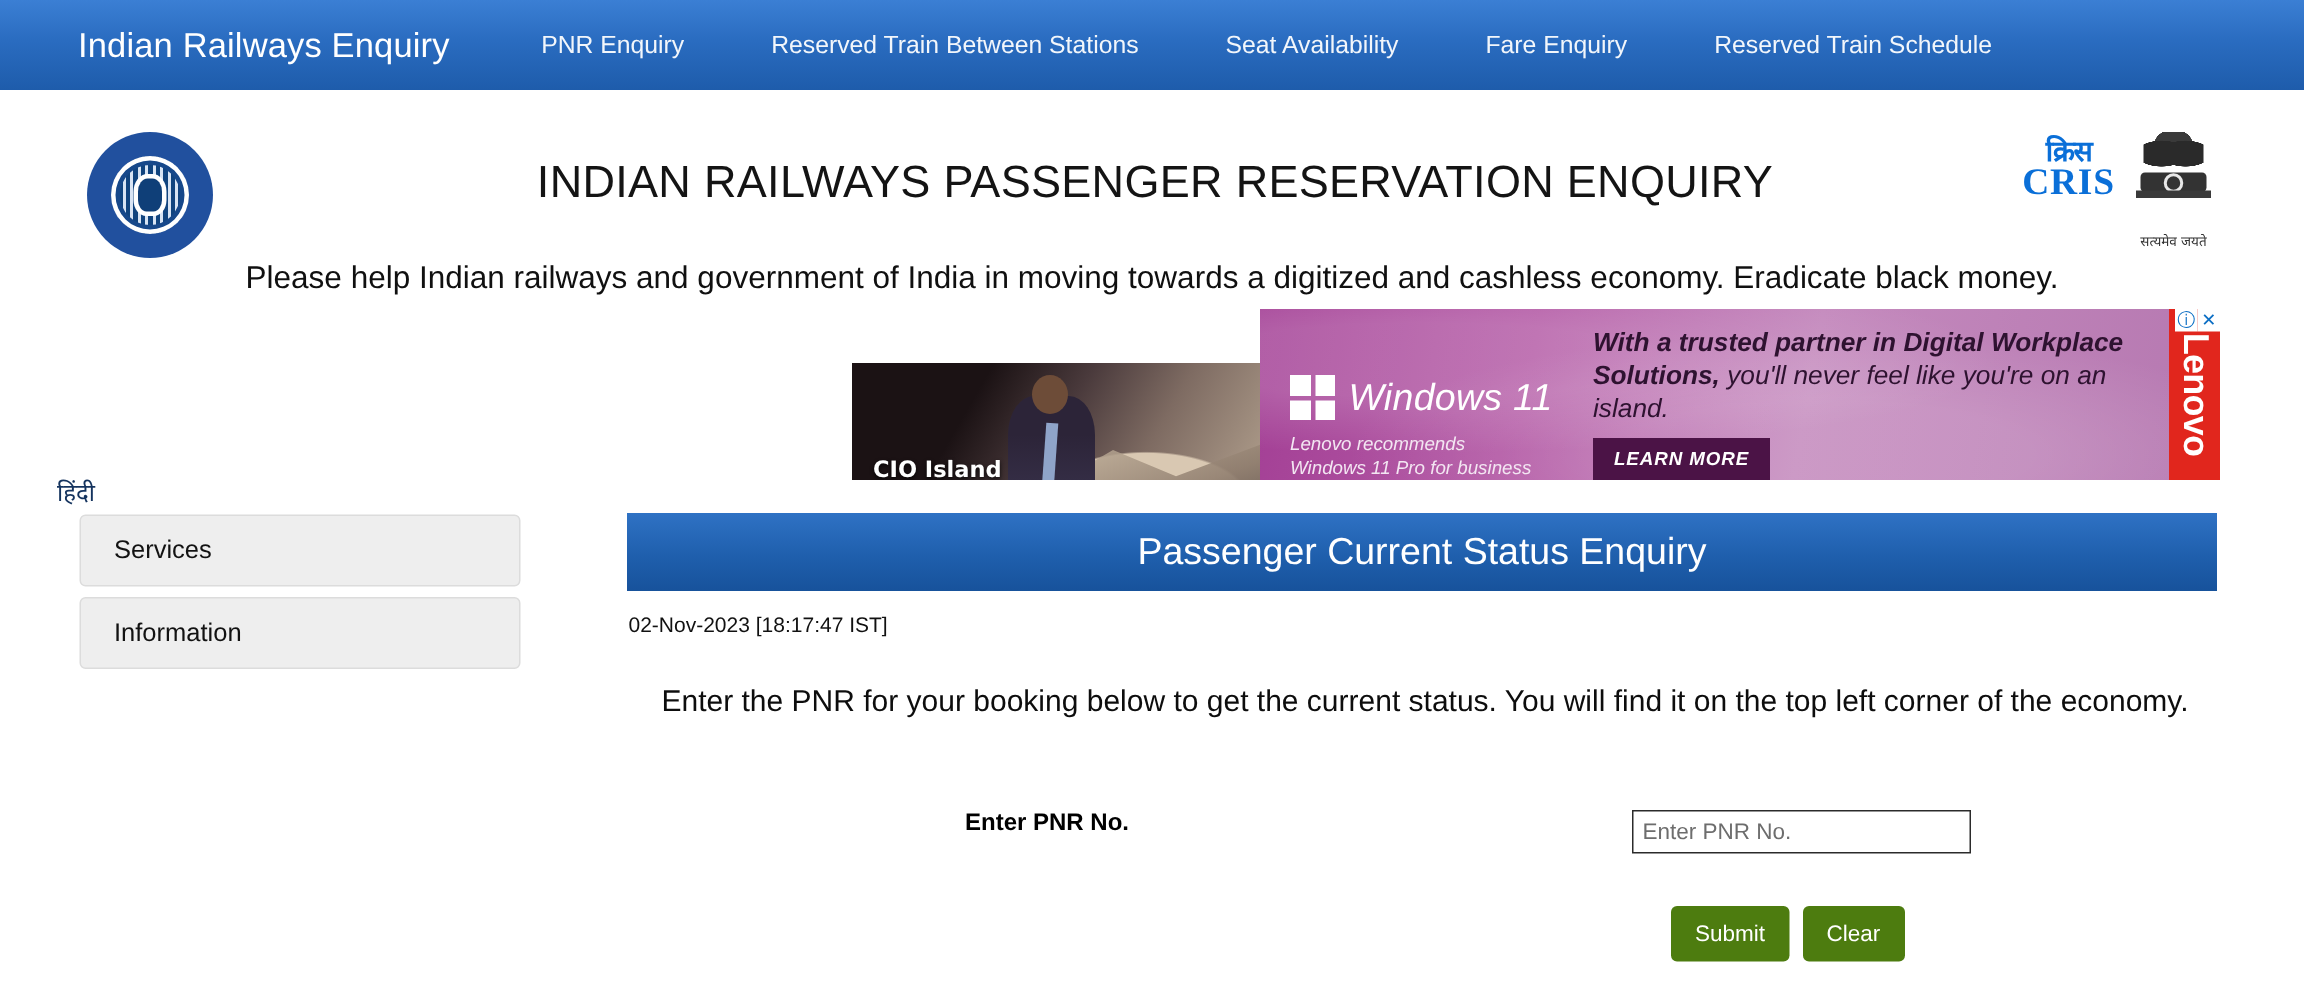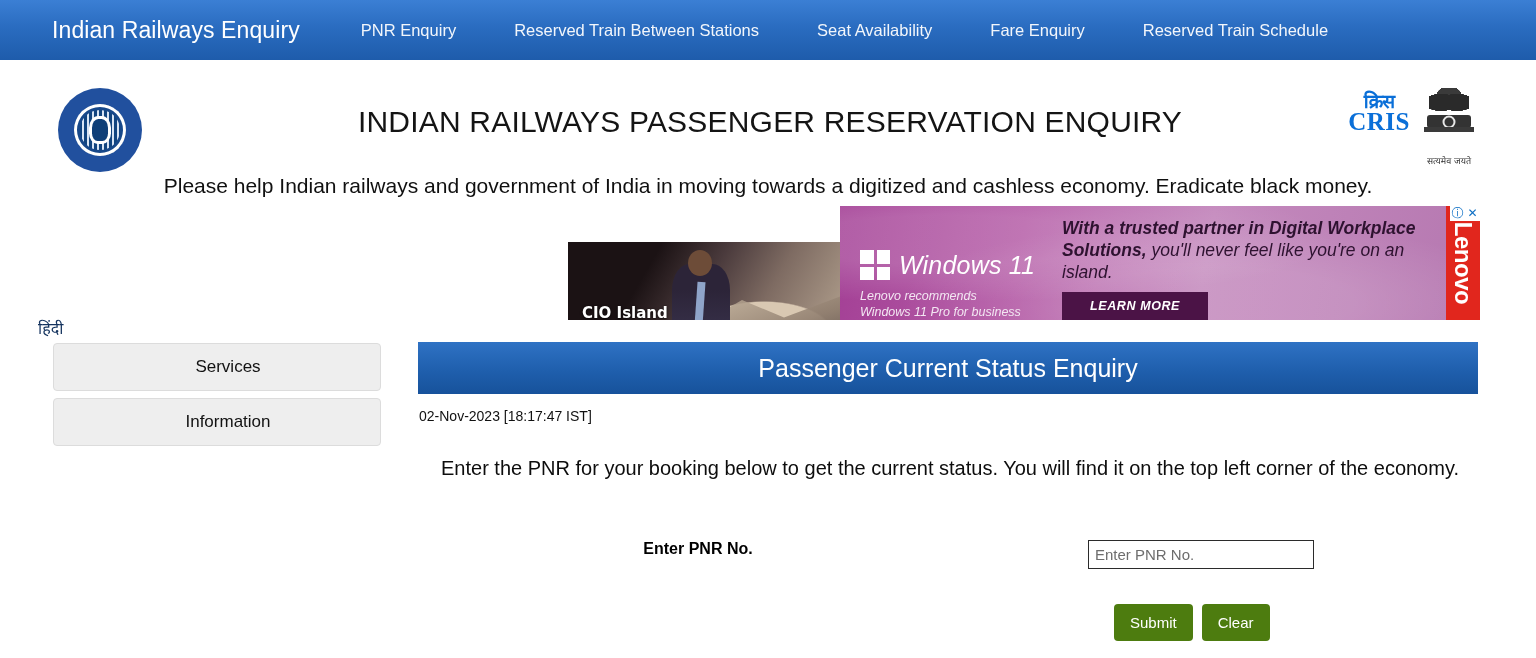--- a/index.html
+++ b/index.html
@@ -252,21 +252,21 @@
   }
   .ad-headline b { font-weight: 700; }
   .ad-cta {
     display: inline-block;
     margin-top: 9px;
     background: #4b1346;
     color: #ffffff;
     font-size: 12.5px;
     font-weight: 700;
     letter-spacing: .6px;
-    padding: 7px 28px;
+    padding: 7px 14px;
     cursor: pointer;
   }
   .ad-lenovo {
     width: 34px; height: 114px;
     background: #e1261d;
     position: relative;
     flex: 0 0 auto;
   }
   .ad-lenovo span {
     position: absolute;
@@ -301,31 +301,30 @@
     position: absolute;
     left: 38px; top: 317px;
     font-size: 16px;
     color: #14335e;
     font-family: "DejaVu Sans", sans-serif;
     cursor: pointer;
   }
   .panel {
     position: absolute;
     left: 53px;
-    width: 328px;
+    width: 294px;
     height: 48px;
     background: #eeeeee;
     border: 1px solid #dcdcdc;
     border-radius: 4px;
     box-sizing: border-box;
     display: flex;
     align-items: center;
     padding-left: 22px;
     cursor: pointer;
-    justify-content: center;
   }
   .panel-services { top: 343px; }
   .panel-information { top: 398px; }
   .panel span { font-size: 17px; color: #121212; }
 
   
   .content-title {
     position: absolute;
     left: 418px; top: 342px;
     width: 1060px; height: 52px;

